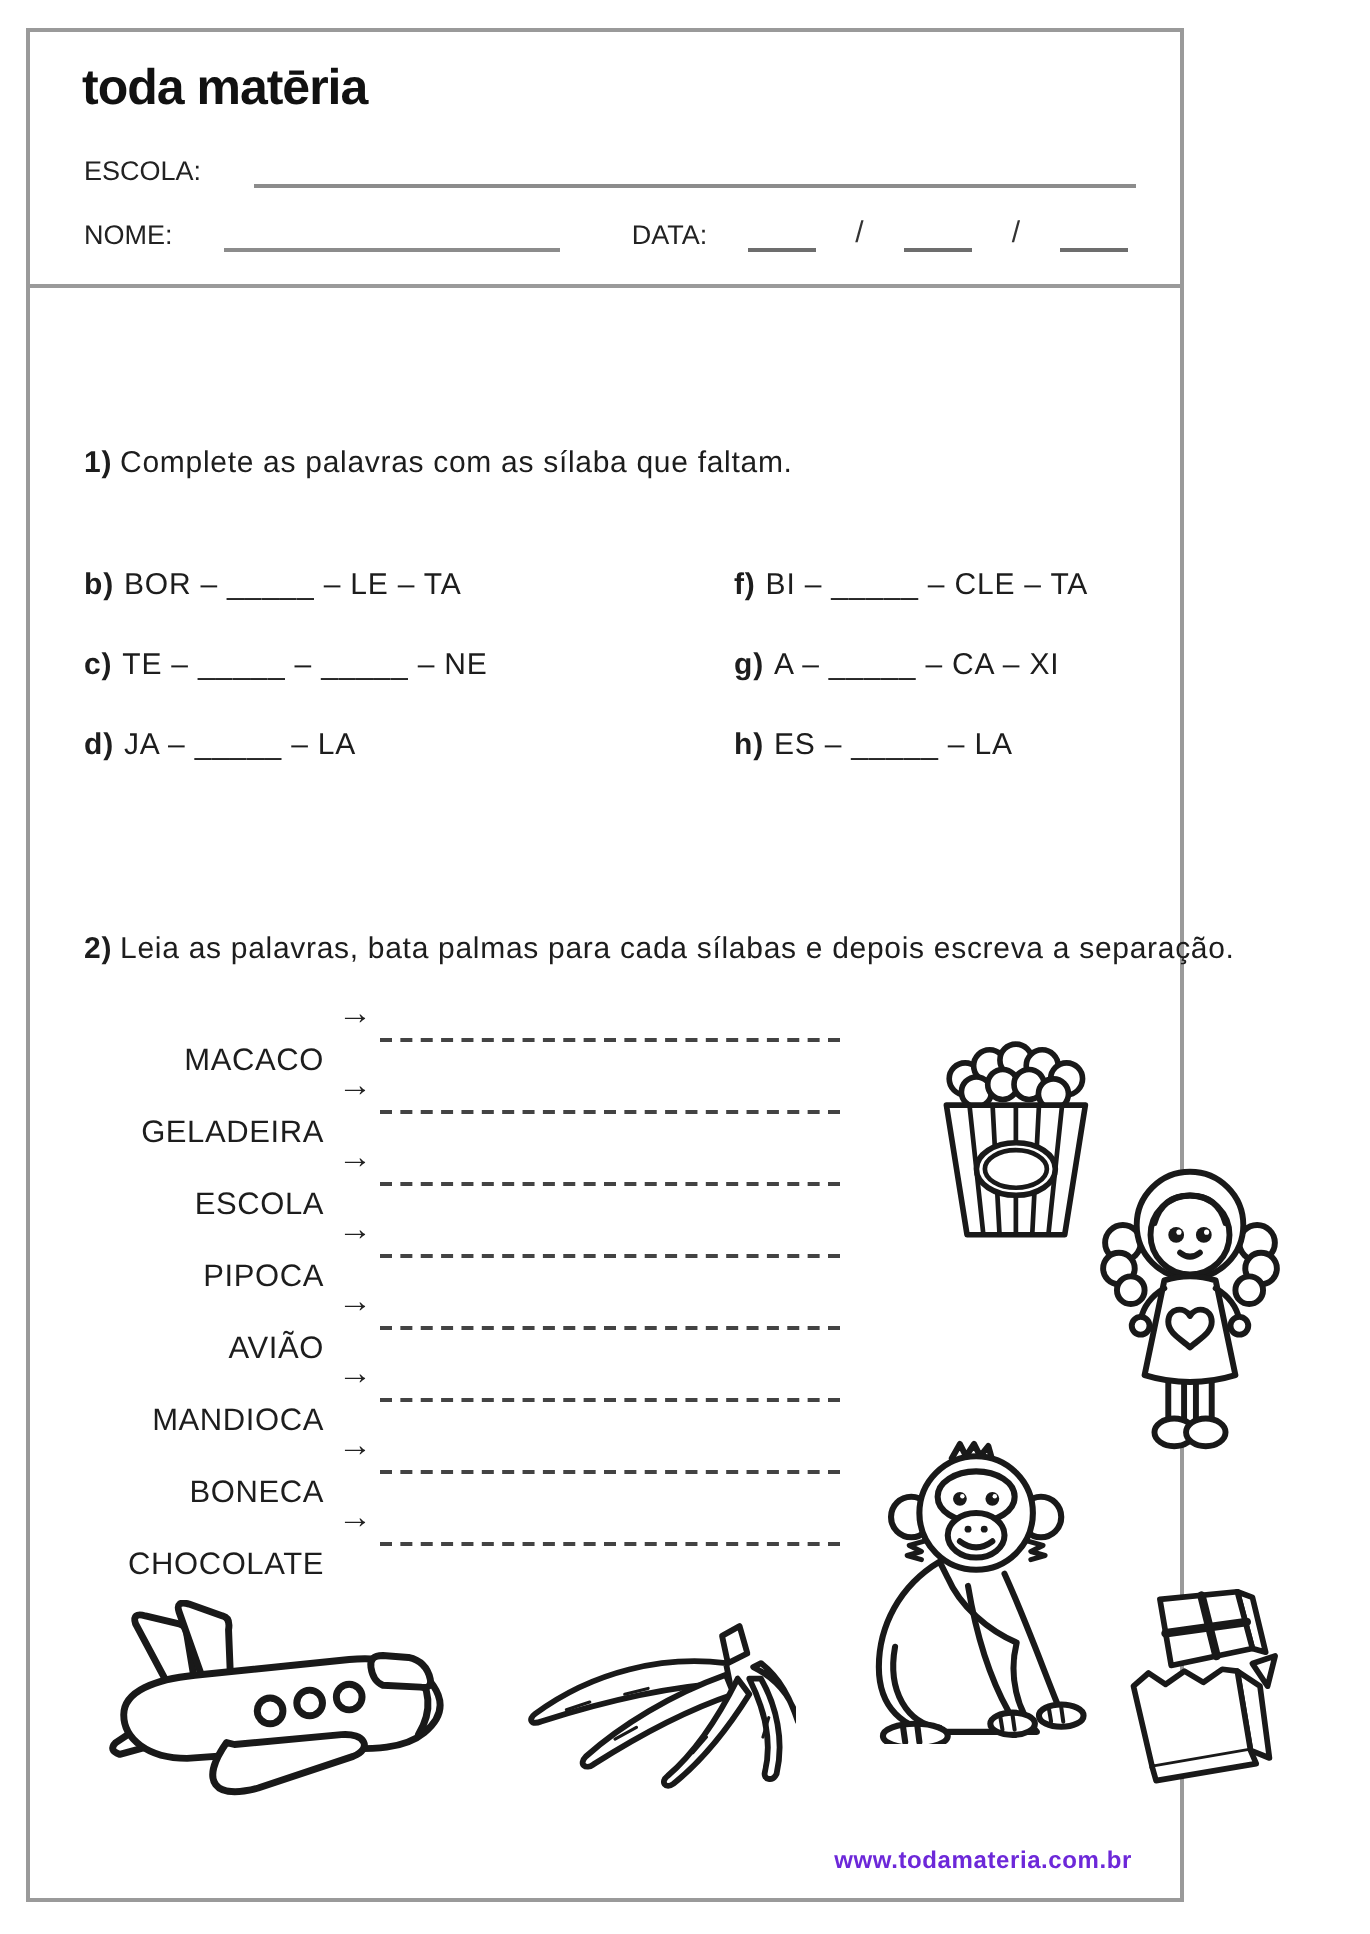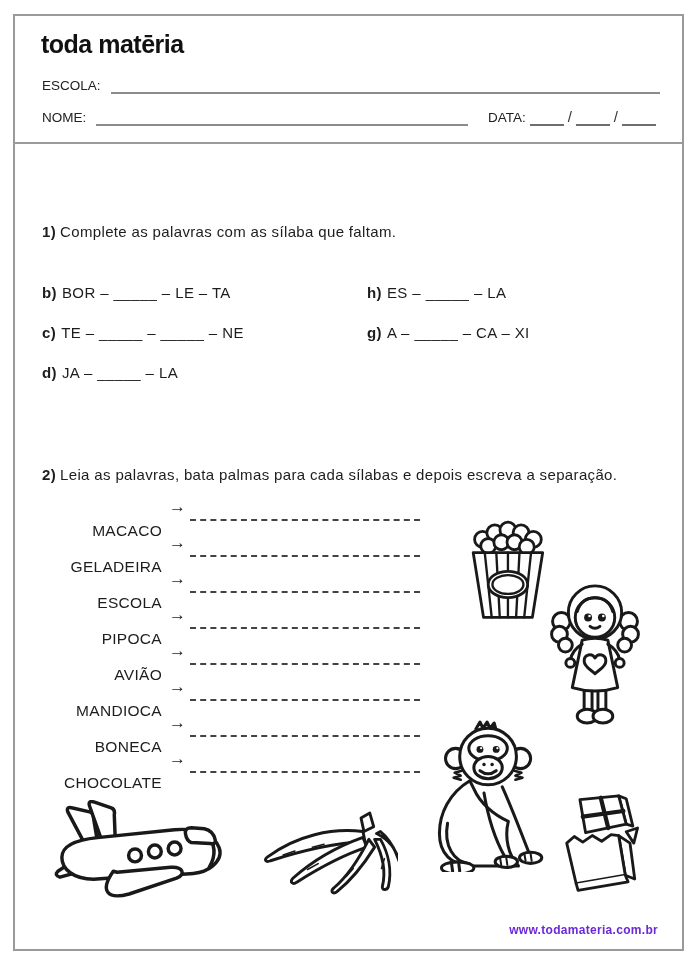--- a/index.html
+++ b/index.html
@@ -2,33 +2,33 @@
 <html><head>
 <meta charset="utf-8">
 <title>Worksheet</title>
 <style>
   html,body { margin:0; padding:0; }
   body {
     width:685px; height:967px; position:relative; background:#ffffff;
     font-family:"Liberation Sans", sans-serif; color:#1d1d1d;
   }
   .page {
-    position:absolute; left:13px; top:14px; width:671px; height:937px;
+    position:absolute; left:13px; top:14px; width:579px; height:937px;
     border:2px solid #9a9a9a; box-sizing:border-box; background:#fff;
   }
   
   .header {
     position:absolute; left:0; top:0; right:0; height:126px;
     border-bottom:2px solid #9a9a9a;
   }
   .logo {
     position:absolute; left:26px; top:14px;
     font-size:25px; font-weight:bold; letter-spacing:-0.5px; color:#111;
   }
-  .field-row { position:absolute; display:flex; align-items:flex-end; }
+  .field-row { position:absolute; display:flex; align-items:flex-end;gap:16px; }
   .field-row .lbl { font-size:13.5px; color:#222; white-space:nowrap; padding-bottom:1px; }
   .blank-line { border-bottom:2px solid #8c8c8c; height:14px; }
   .row-school { left:27px; right:22px; top:56px; height:22px; }
   .row-school .blank-line { flex:1; margin-left:10px; }
   .row-name { left:27px; right:22px; top:88px; height:22px; }
   .row-name .name-line { flex:1; margin-left:10px; }
   .row-name .date-lbl { margin-left:20px; }
   .date-seg { width:34px; border-bottom:2px solid #6d6d6d; height:14px; margin:0 4px; }
   .slash { font-size:15px; color:#333; padding-bottom:1px; }
   
@@ -96,22 +96,23 @@
     <b>1)</b><span>Complete as palavras com as sílaba que faltam.</span>
   </div>
 
   <div class="items-col col-left">
     <div class="syll-item"><b>b)</b><span>BOR – _____ – LE – TA</span></div>
     <div class="syll-item"><b>c)</b><span>TE – _____ – _____ – NE</span></div>
     <div class="syll-item"><b>d)</b><span>JA – _____ – LA</span></div>
   </div>
 
   <div class="items-col col-right">
+    <div class="syll-item"><b>f)</b><span>BI – _____ – CLE – TA</span></div>
+    <div class="syll-item"><b>g)</b><span>A – _____ – CA – XI</span></div>
     <div class="syll-item"><b>h)</b><span>ES – _____ – LA</span></div>
-    <div class="syll-item"><b>g)</b><span>A – _____ – CA – XI</span></div>
   </div>
 
   <div class="instr instr-2">
     <b>2)</b><span>Leia as palavras, bata palmas para cada sílabas e depois escreva a separação.</span>
   </div>
 
   <div class="word-list">
     <div class="word-row">
       <span class="word-label">MACACO</span>
       <span class="word-arrow">→</span>

